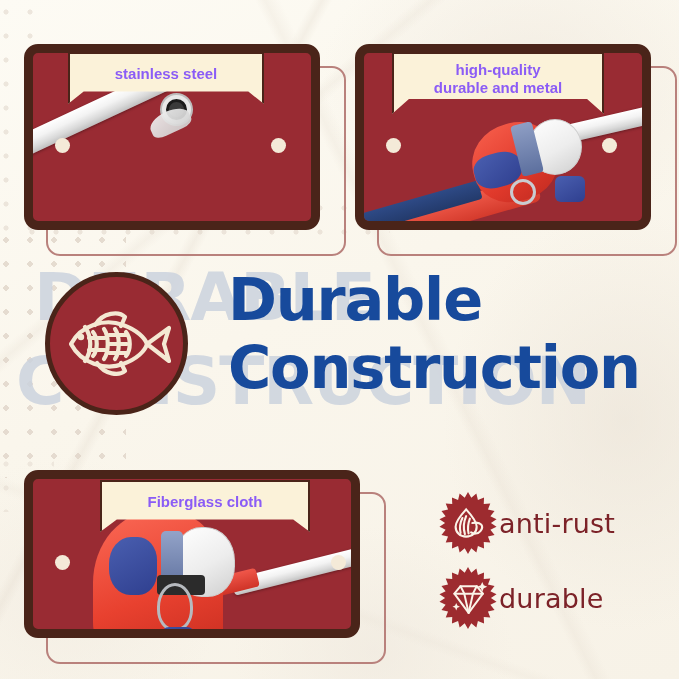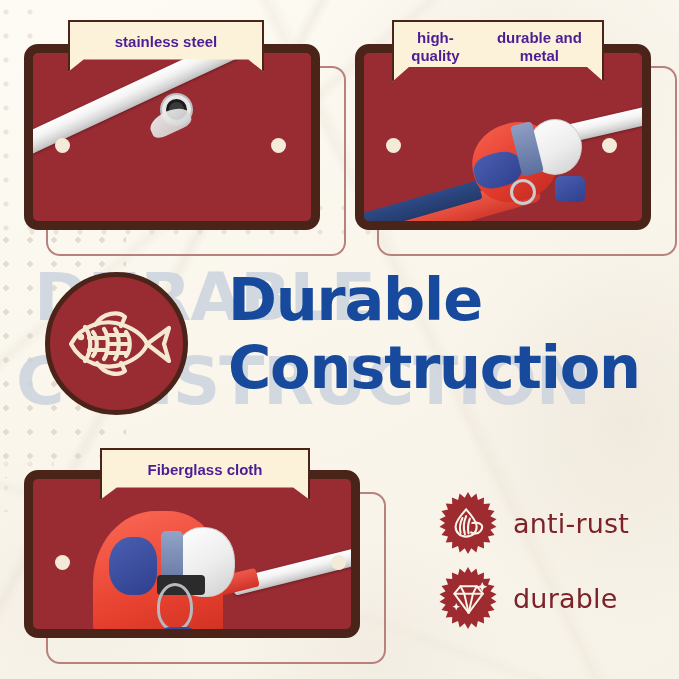--- a/index.html
+++ b/index.html
@@ -95,28 +95,29 @@
     border-radius:50%;
     background:#f4ead8;
     z-index:4;
   }
 
   
   .ribbon {
     position:absolute;
     background:#fbf2d9;
     border:2px solid #4a2419;
-    color:#4c1d95;
+    color:#8b5cf6;
     font-weight:bold;
     text-align:center;
     display:flex; align-items:center; justify-content:center;
     line-height:1.15;
     z-index:9;
     clip-path:polygon(0% 0%, 100% 0%, 100% 100%, 92% 76%, 8% 76%, 0% 100%);
     padding-bottom:9px;
+    margin-top:32px;
   }
 
   
   .rod {
     position:absolute;
     background:linear-gradient(180deg,#ffffff 0%,#f3f3f3 40%,#d9d9d9 75%,#bfbfbf 100%);
     border-radius:4px;
     box-shadow:0 1px 3px rgba(0,0,0,.35);
   }
   .guide-ring {
@@ -157,21 +158,21 @@
     border-radius:50%;
     background:#992b33;
     border:5px solid #4a2419;
     z-index:7;
     display:flex; align-items:center; justify-content:center;
   }
 
   
   .feature {
     position:absolute;
-    display:flex; align-items:center; gap:14px;
+    display:flex; align-items:center; 
   }
   .star-badge {
     width:62px; height:62px;
     position:relative;
     flex:0 0 62px;
   }
   .feature-label {
     font-family:"DejaVu Sans", sans-serif;
     font-size:27px;
     color:#7c2228;
@@ -219,21 +220,21 @@
       <div class="reel-body" style="left:108px; top:70px; width:86px; height:78px; background:linear-gradient(155deg,#f8604d,#e0392b 60%,#c02a20); transform:rotate(-14deg);"></div>
       <div class="blue-part" style="left:110px; top:100px; width:48px; height:34px; transform:rotate(-14deg);"></div>
       <div class="spool-cap" style="left:164px; top:66px; width:54px; height:56px;"></div>
       <div style="position:absolute; left:152px; top:70px; width:22px; height:52px; background:linear-gradient(180deg,#8e9ec4,#5c6f9e); border-radius:4px; transform:rotate(-14deg);"></div>
       <div class="blue-part" style="left:191px; top:123px; width:30px; height:26px; border-radius:6px;"></div>
       <div class="handle-metal" style="left:146px; top:126px; width:26px; height:26px; border-color:#c9ccd1;"></div>
       <div class="hole" style="left:22px; top:85px;"></div>
       <div class="hole" style="left:238px; top:85px;"></div>
     </div>
   </div>
-  <div class="ribbon" style="left:392px; top:20px; width:212px; height:62px; font-size:15px; flex-direction:row;">
+  <div class="ribbon" style="left:392px; top:20px; width:212px; height:62px; font-size:15px; flex-direction:column;">
     <span>high-quality</span>
     <span>durable and metal</span>
   </div>
 
   <div class="panel-wrap" style="left:24px; top:470px; width:380px; height:180px;">
     <div class="outline" style="left:22px; top:22px; width:340px; height:172px;"></div>
     <div class="panel" style="left:0; top:0; width:336px; height:168px;">
       <div class="rod" style="left:200px; top:100px; width:170px; height:17px; transform:rotate(-14deg); transform-origin:left center;"></div>
       <div style="position:absolute; left:178px; top:100px; width:48px; height:19px; background:linear-gradient(180deg,#f0574a,#cf3327); border-radius:4px; transform:rotate(-14deg); transform-origin:left center;"></div>
       <div style="position:absolute; left:60px; top:32px; width:130px; height:150px; background:linear-gradient(160deg,#fb6a57,#e8412f 55%,#c52b1f); border-radius:48% 42% 20% 26%;"></div>

